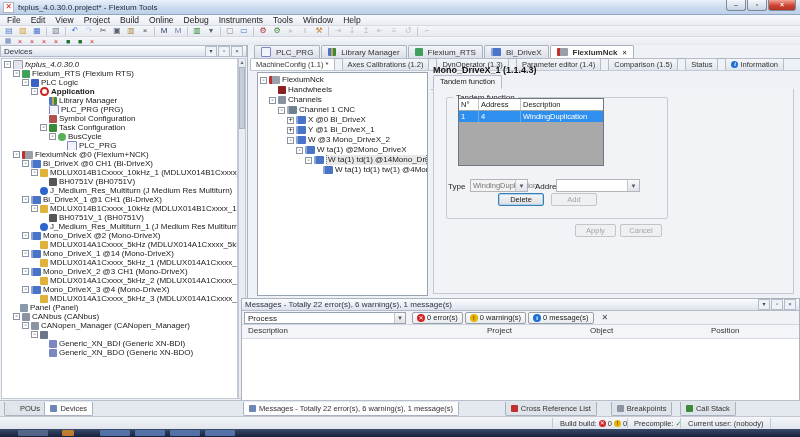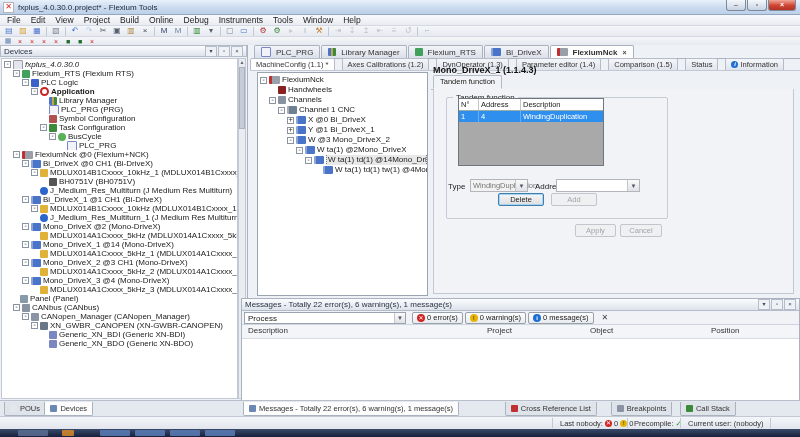--- a/index.html
+++ b/index.html
@@ -302,20 +302,25 @@
       <div class="trow" style="padding-left: 20px;">
         <span class="exp">-</span>
         <span class="tico ic-drv"></span>
         <span class="lbl">Bi_DriveX_1 @1 CH1  (Bi-DriveX)</span>
       </div>
       <div class="trow" style="padding-left: 29px;">
         <span class="exp">-</span>
         <span class="tico ic-mot"></span>
         <span class="lbl">MDLUX014B1Cxxxx_10kHz (MDLUX014B1Cxxxx_10kHz)</span>
       </div>
+      <div class="trow" style="padding-left: 38px;">
+        <span class="noexp"></span>
+        <span class="tico ic-bh"></span>
+        <span class="lbl">BH0751V_1 (BH0751V)</span>
+      </div>
       <div class="trow" style="padding-left: 29px;">
         <span class="noexp"></span>
         <span class="tico ic-enc"></span>
         <span class="lbl">J_Medium_Res_Multiturn_1 (J Medium Res Multiturn)</span>
       </div>
       <div class="trow" style="padding-left: 20px;">
         <span class="exp">-</span>
         <span class="tico ic-drv"></span>
         <span class="lbl">Mono_DriveX @2  (Mono-DriveX)</span>
       </div>
@@ -365,21 +370,20 @@
         <span class="lbl">CANbus (CANbus)</span>
       </div>
       <div class="trow" style="padding-left: 20px;">
         <span class="exp">-</span>
         <span class="tico ic-can"></span>
         <span class="lbl">CANopen_Manager (CANopen_Manager)</span>
       </div>
       <div class="trow" style="padding-left: 29px;">
         <span class="exp">-</span>
         <span class="tico ic-gw"></span>
-        <span class="lbl">XN_GWBR_CANOPEN (XN-GWBR-CANOPEN)</span>
       </div>
       <div class="trow" style="padding-left: 38px;">
         <span class="noexp"></span>
         <span class="tico ic-io"></span>
         <span class="lbl">Generic_XN_BDI (Generic XN-BDI)</span>
       </div>
       <div class="trow" style="padding-left: 38px;">
         <span class="noexp"></span>
         <span class="tico ic-io"></span>
         <span class="lbl">Generic_XN_BDO (Generic XN-BDO)</span>
@@ -584,21 +588,21 @@
     </span>
     <span class="btab" style="left: 679.9px;">
       <span class="bico" style="background: rgb(58, 138, 58);"></span>
       <span>Call Stack</span>
     </span>
   </div>
 
 <div id="statusbar" class="abs">
   <span class="vsep" style="left:552px;"></span>
   <span class="sitem" style="left:560px;">
-    <span>Last nobody:</span>
+    <span>Build build:</span>
     <span class="ci err" style="width:7px;height:7px;line-height:7px;">✕</span>
     <span>0</span>
     <span class="ci warn" style="width:7px;height:7px;line-height:7px;">!</span>
     <span>0</span>
   </span>
   <span class="vsep" style="left:627px;"></span>
   <span class="sitem" style="left:634px;">
     <span>Precompile:</span>
     <span class="check">✓</span>
   </span>

